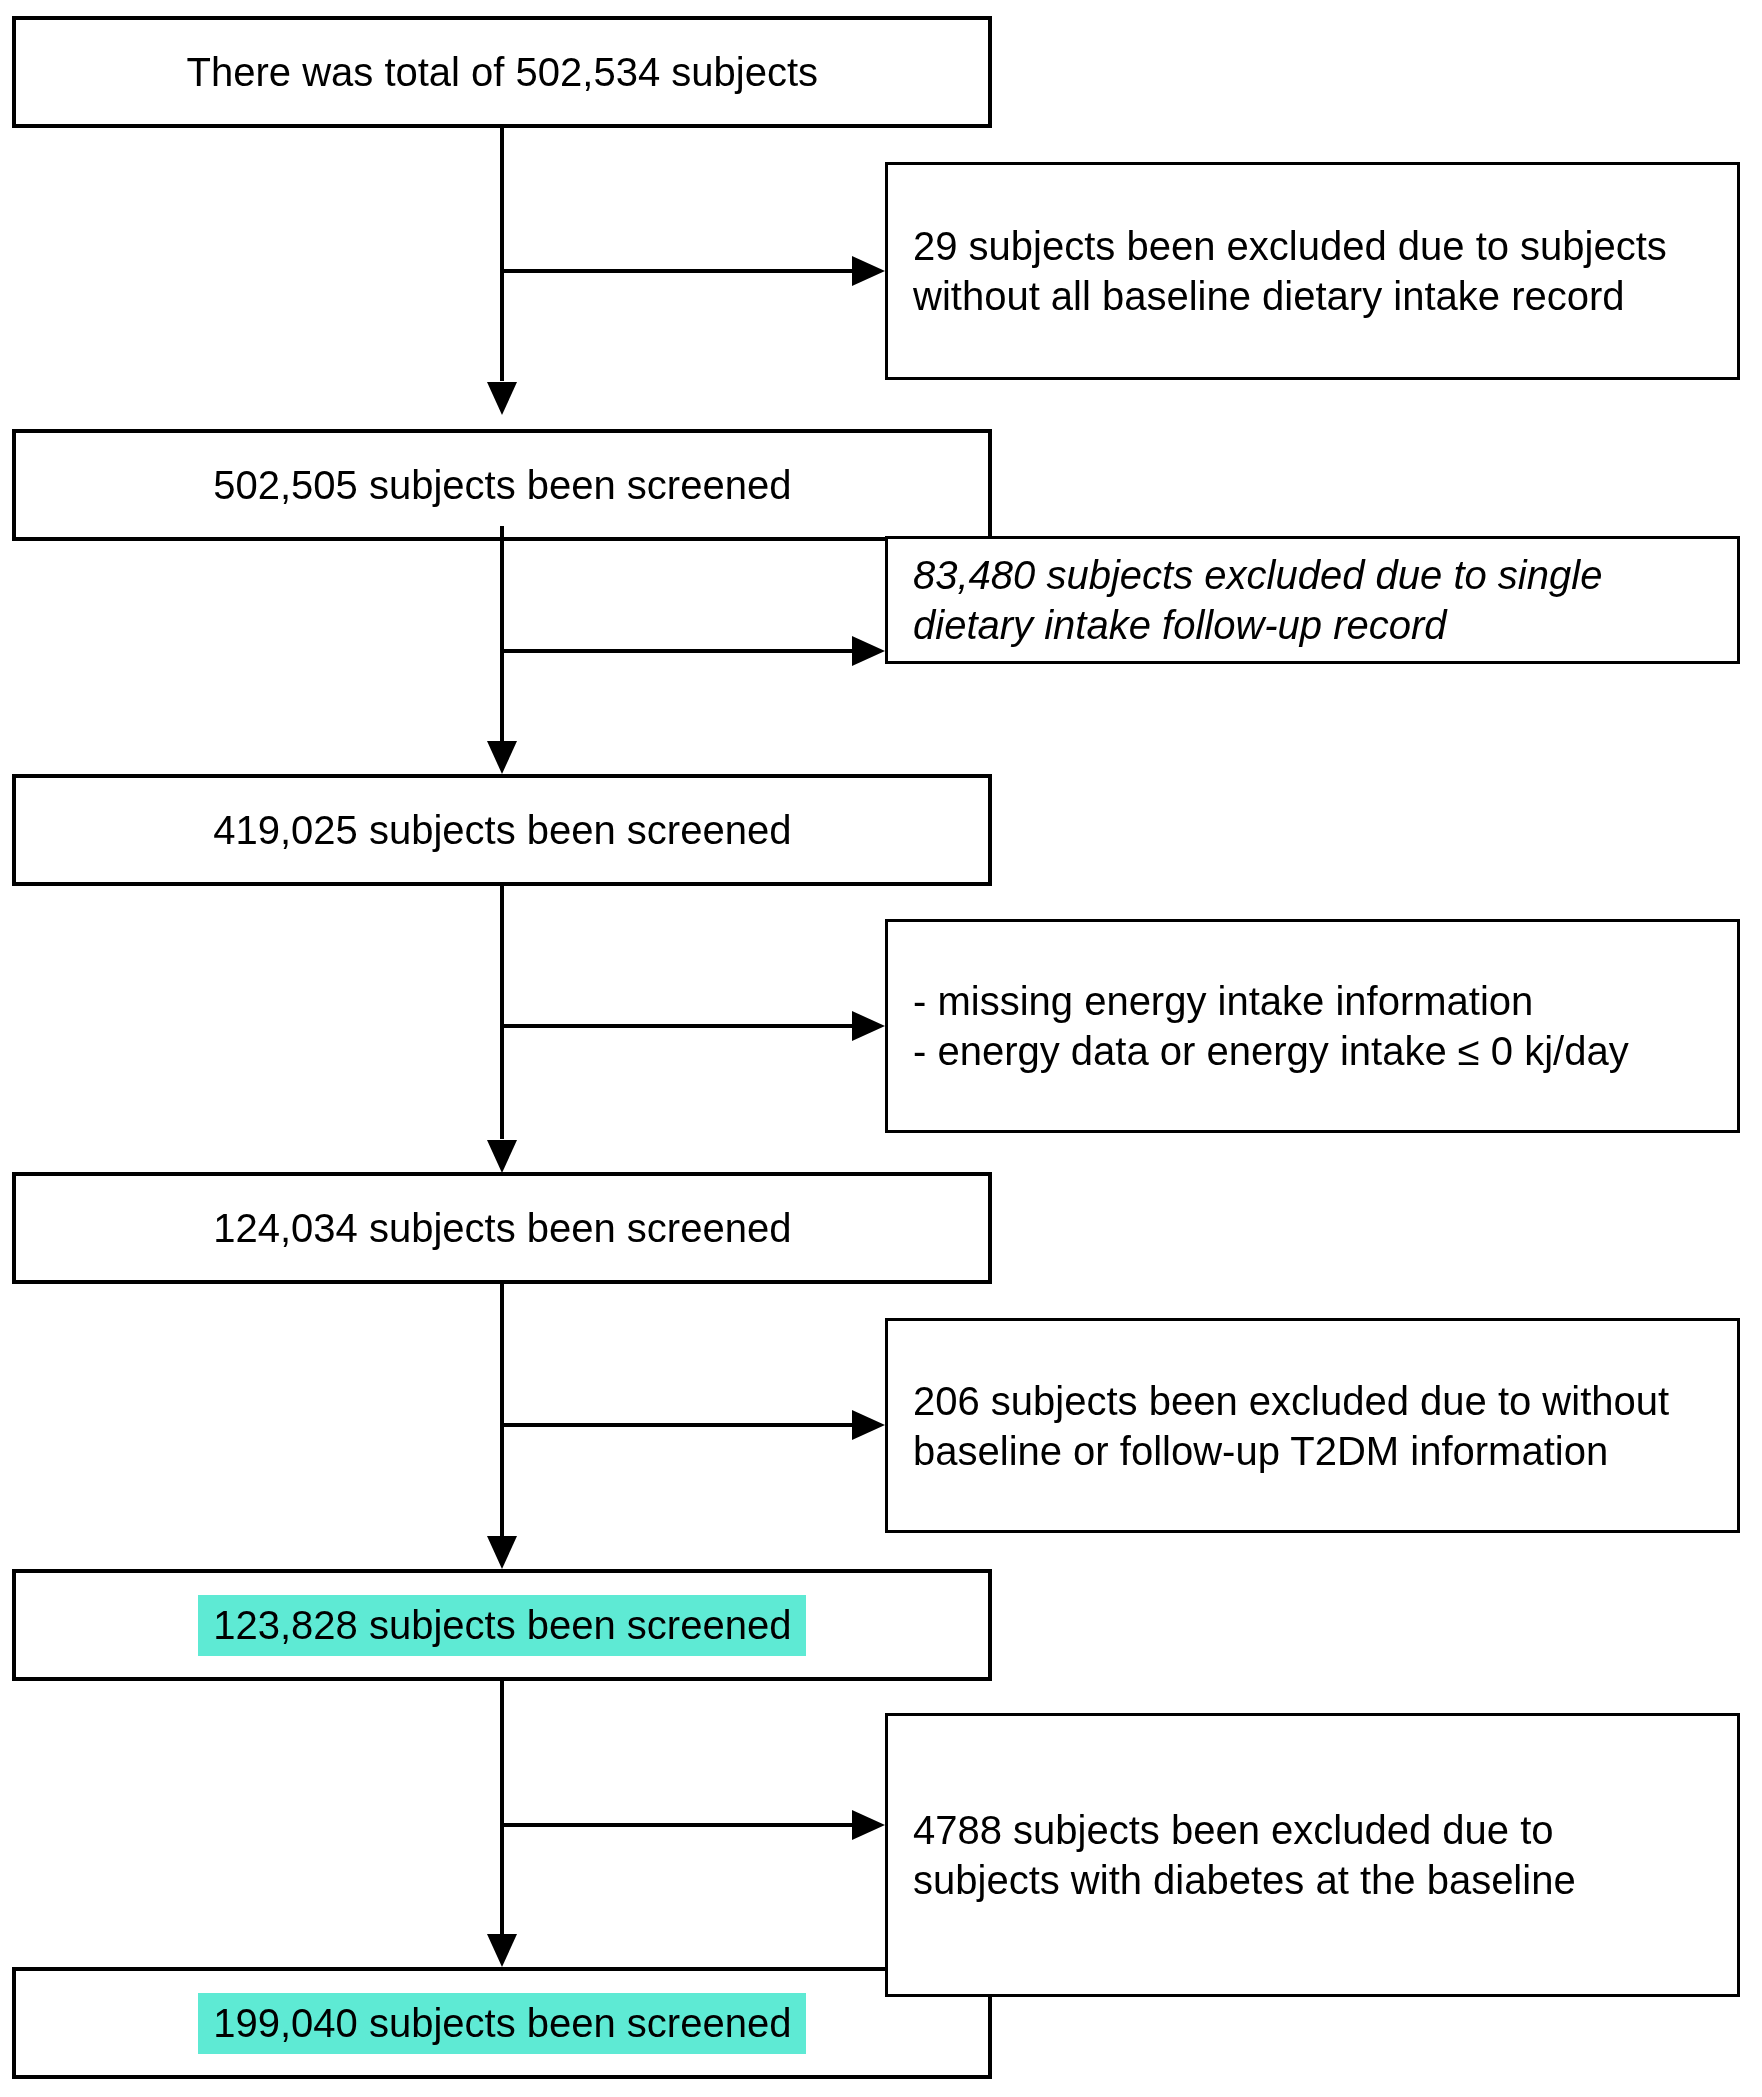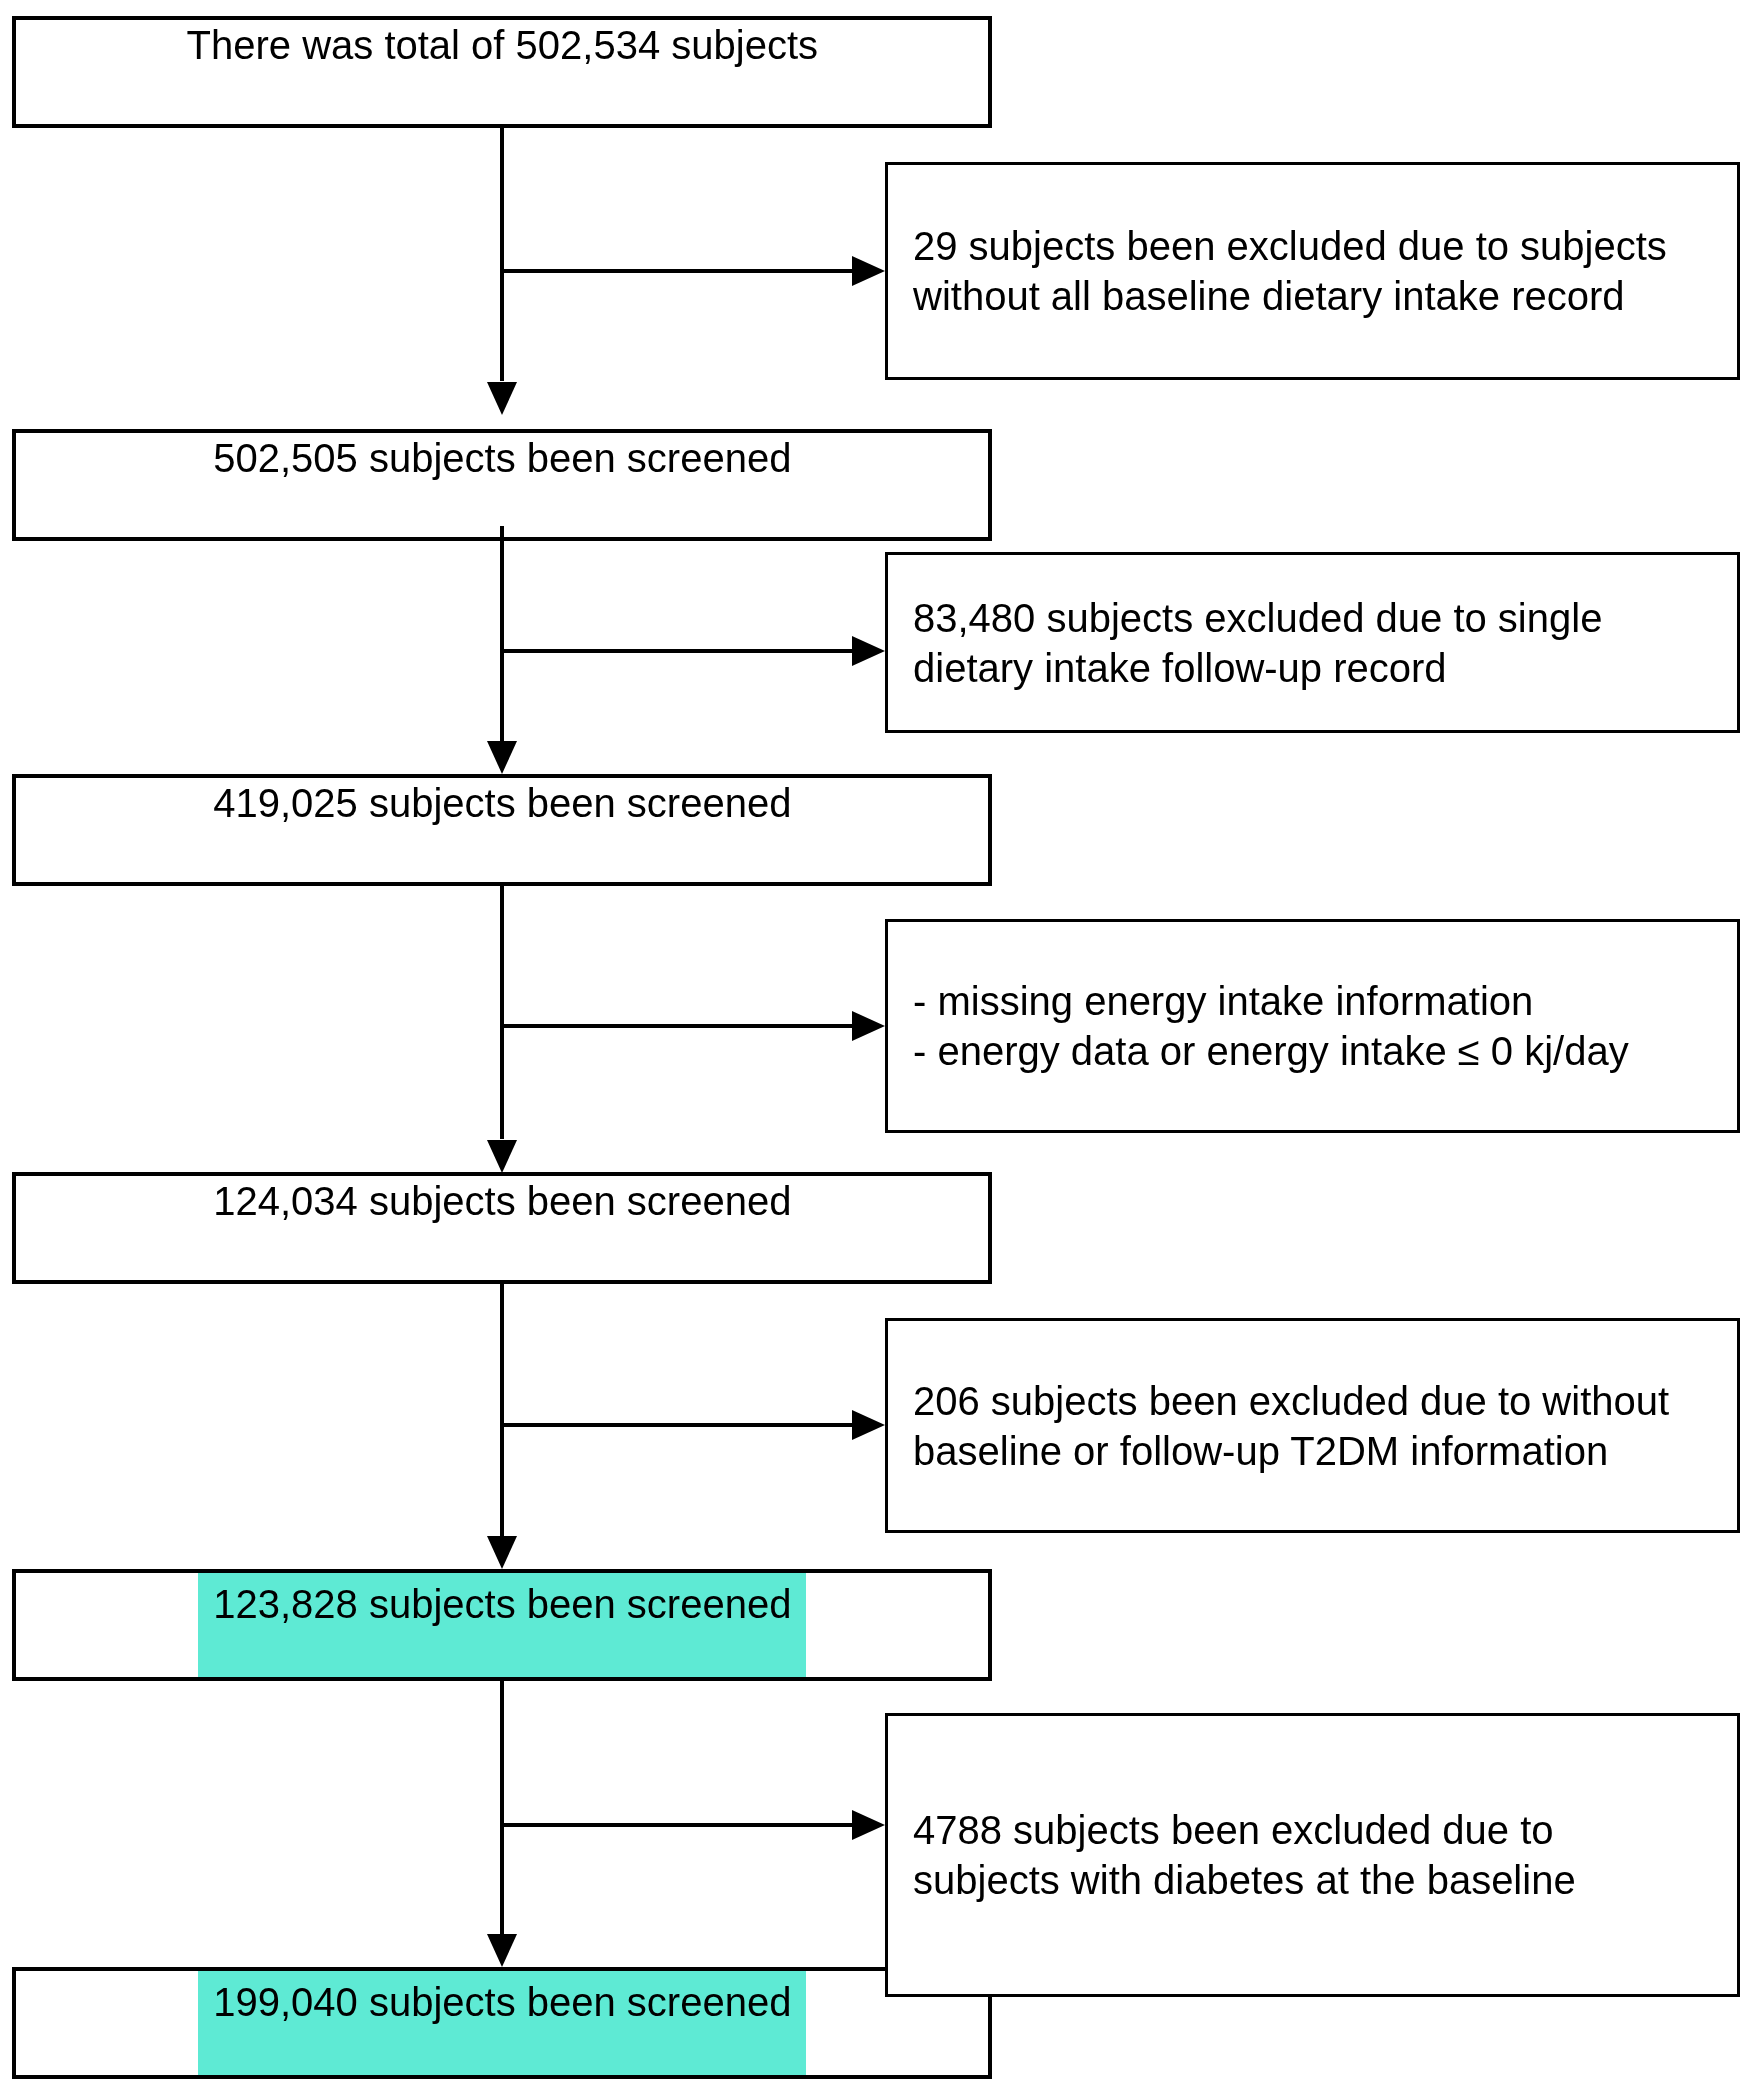--- a/index.html
+++ b/index.html
@@ -13,20 +13,21 @@
   }
   .mainbox {
     position: absolute;
     left: 12.3px;
     width: 980px;
     height: 112px;
     border: 4.1px solid #000000;
     background: #ffffff;
     box-sizing: border-box;
     display: flex;
+    align-items: center;
     justify-content: center;
     font-size: 40px;
     line-height: 50px;
     text-align: center;
     white-space: nowrap;
   }
   .excbox {
     position: absolute;
     left: 885px;
     width: 855px;
@@ -98,21 +99,21 @@
     <span class="hl">123,828 subjects been screened</span>
   </div>
   <div class="mainbox" style="top:1967px;">
     <span class="hl">199,040 subjects been screened</span>
   </div>
 
   <div class="excbox" style="top:162px;height:218px;">
     <div class="excline">29 subjects been excluded due to subjects</div>
     <div class="excline">without all baseline dietary intake record</div>
   </div>
-  <div class="excbox" style="top:552px;height:181px;">
+  <div class="excbox" style="top:536px;height:128px;font-style:italic;">
     <div class="excline">83,480 subjects excluded due to single</div>
     <div class="excline">dietary intake follow-up record</div>
   </div>
   <div class="excbox" style="top:919px;height:214px;">
     <div class="excline">- missing energy intake information</div>
     <div class="excline">- energy data or energy intake ≤ 0 kj/day</div>
   </div>
   <div class="excbox" style="top:1318px;height:215px;">
     <div class="excline">206 subjects been excluded due to without</div>
     <div class="excline">baseline or follow-up T2DM information</div>

